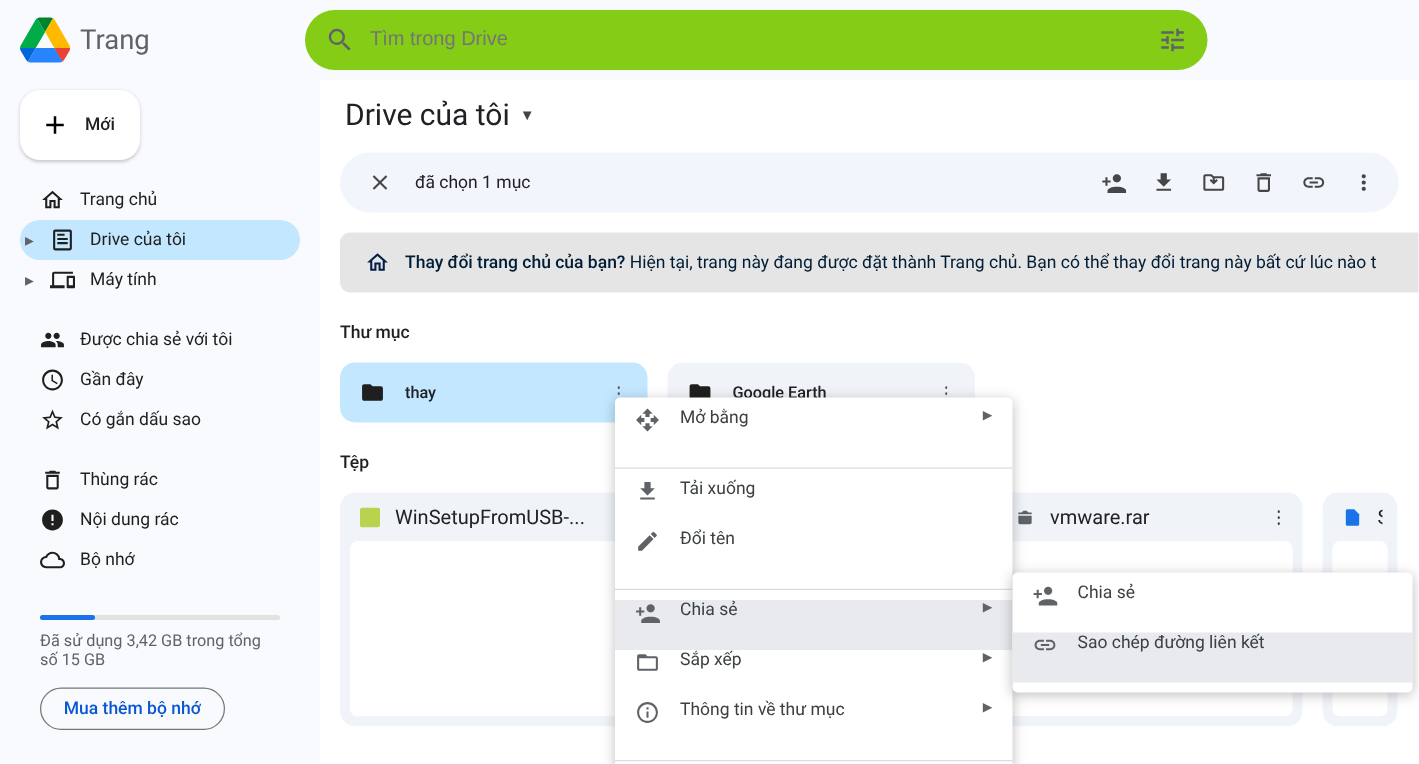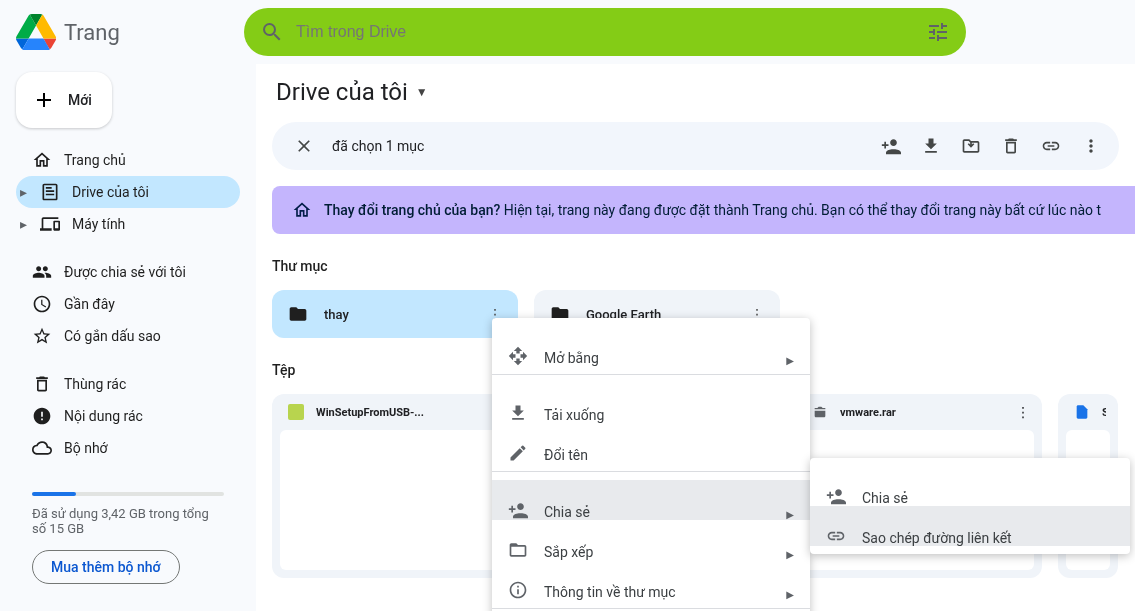--- a/index.html
+++ b/index.html
@@ -145,21 +145,21 @@
     padding: 0 8px 0 12px;
     margin-bottom: 16px;
     margin-right: 16px;
   }
   .sel-toolbar .sel-text { font-size: 14px; margin-right: auto; margin-left: 4px;}
   .sel-toolbar .tb-icon { width: 40px; height: 40px; display:flex; align-items:center; justify-content:center; cursor:pointer; color:#444746;}
   .sel-toolbar .tb-icon svg { width:20px; height:20px; }
   .sel-toolbar .close-x { margin-right: 4px;}
 
   .info-banner {
-    background: #c4b5fd;
+    background: #e5e5e5;
     display: flex;
     align-items: center;
     gap: 12px;
     padding: 0 20px;
     height: 48px;
     border-radius: 8px 0 0 8px;
     margin-bottom: 24px;
     white-space: nowrap;
     overflow: hidden;
     color: #001d35;
@@ -192,37 +192,37 @@
     background: #f0f4f9;
     border-radius: 12px;
     overflow: hidden;
   }
   .file-card .file-head {
     display: flex;
     align-items: center;
     padding: 10px 12px 10px 16px;
     gap: 12px;
   }
-  .file-card .file-head .fname { flex:1; font-size: 11px; font-weight: 700; overflow:hidden; text-overflow:ellipsis; white-space:nowrap;}
+  .file-card .file-head .fname { flex:1; font-size: 16px; font-weight: 400; overflow:hidden; text-overflow:ellipsis; white-space:nowrap;}
   .file-card .preview { height: 140px; background: #fff; margin: 0 8px 8px; border-radius: 6px; display:flex; align-items:center; justify-content:center; color:#9aa0a6; font-size:10px;}
   .doc-icon-blue { color:#1a73e8; }
   .zip-icon { width:16px; height:16px; }
 
   
   .ctx-menu {
     position: absolute;
     background: #fff;
     border-radius: 4px;
     box-shadow: 0 2px 10px rgba(0,0,0,0.25);
     padding: 8px 0;
     z-index: 100;
   }
   .ctx-item {
     display: flex;
-    align-items: flex-end;
+    align-items: flex-start;
     gap: 16px;
     height: 40px;
     padding: 0 16px;
     cursor: pointer;
     font-size: 14px;
     color: #3c4043;
   }
   .ctx-item:hover, .ctx-item.hover { background: #e8eaed; }
   .ctx-item .mi { width: 20px; height: 20px; color: #5f6368; display:flex; align-items:center; justify-content:center;}
   .ctx-item .arrow { margin-left: auto; font-size: 10px; color: #5f6368;}

